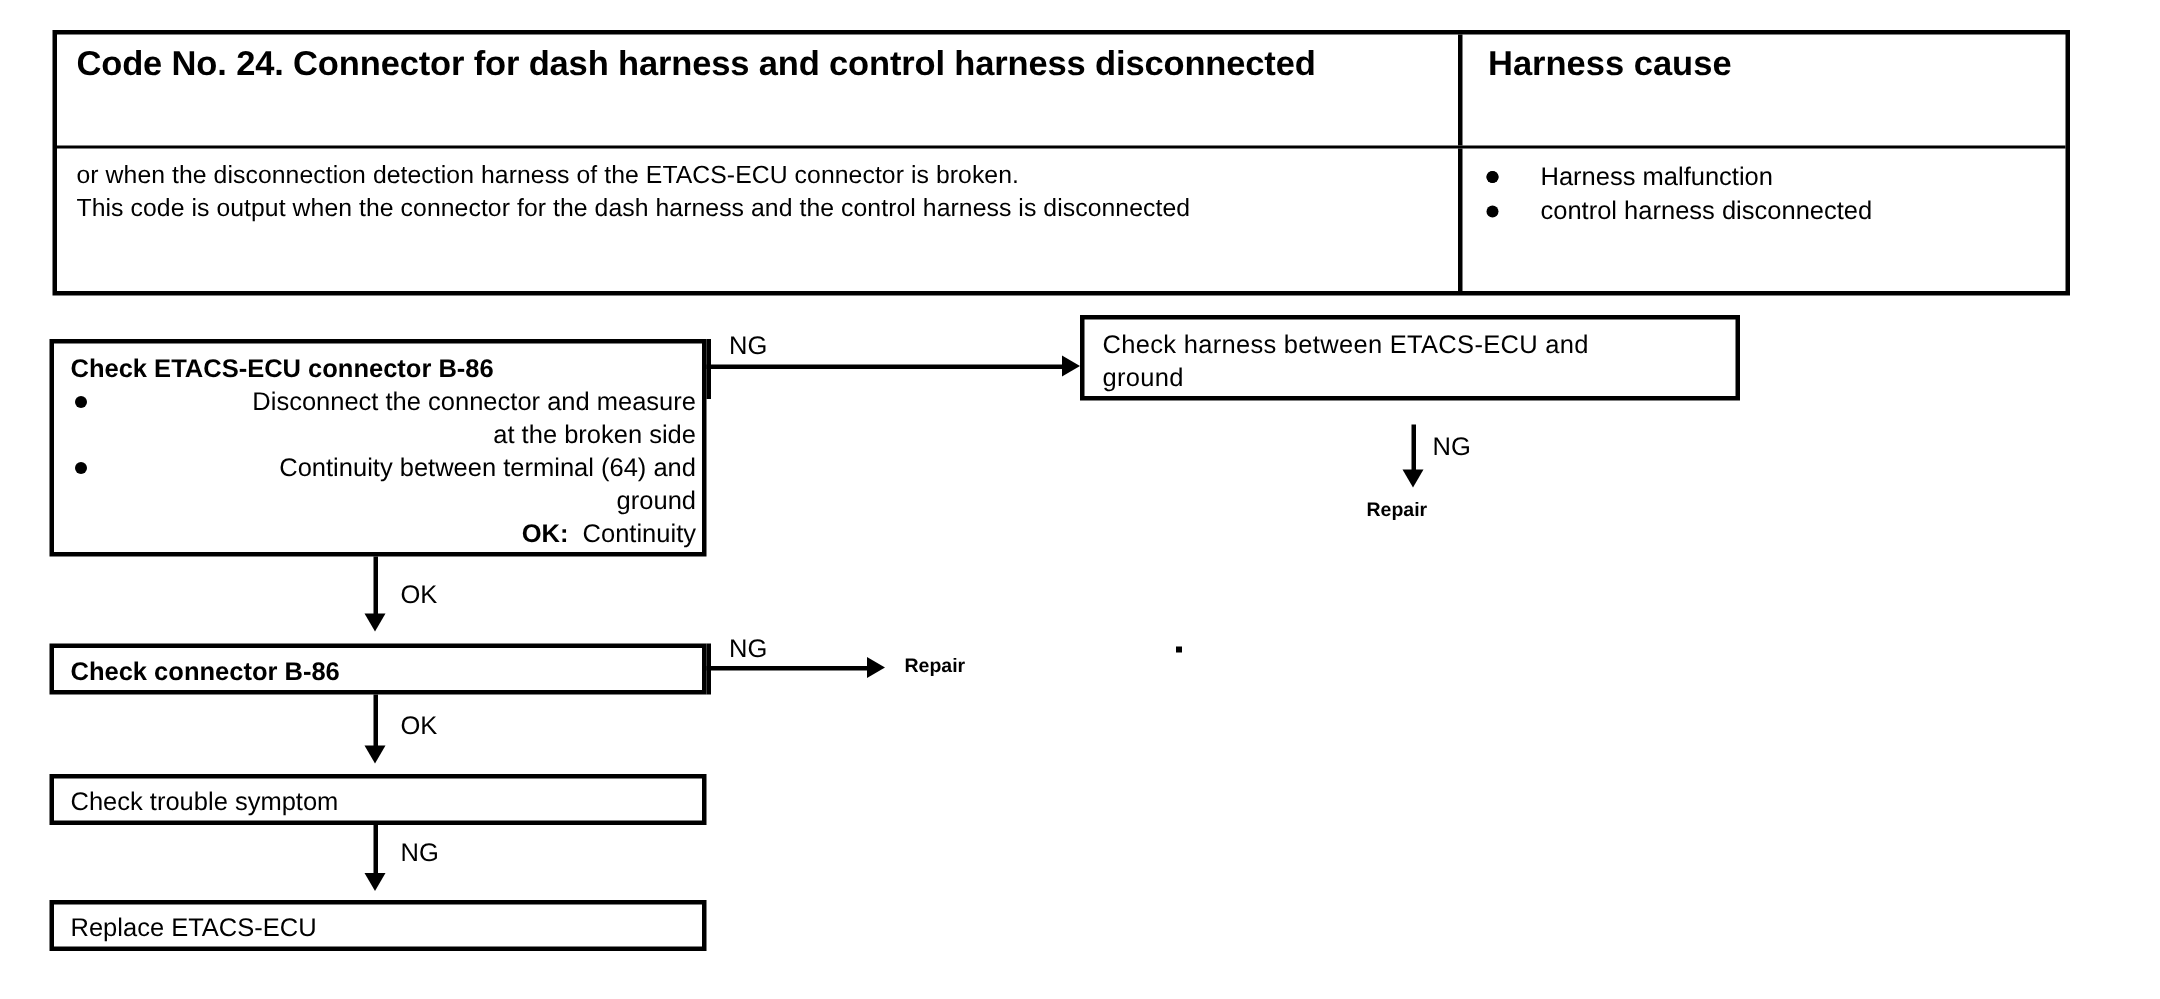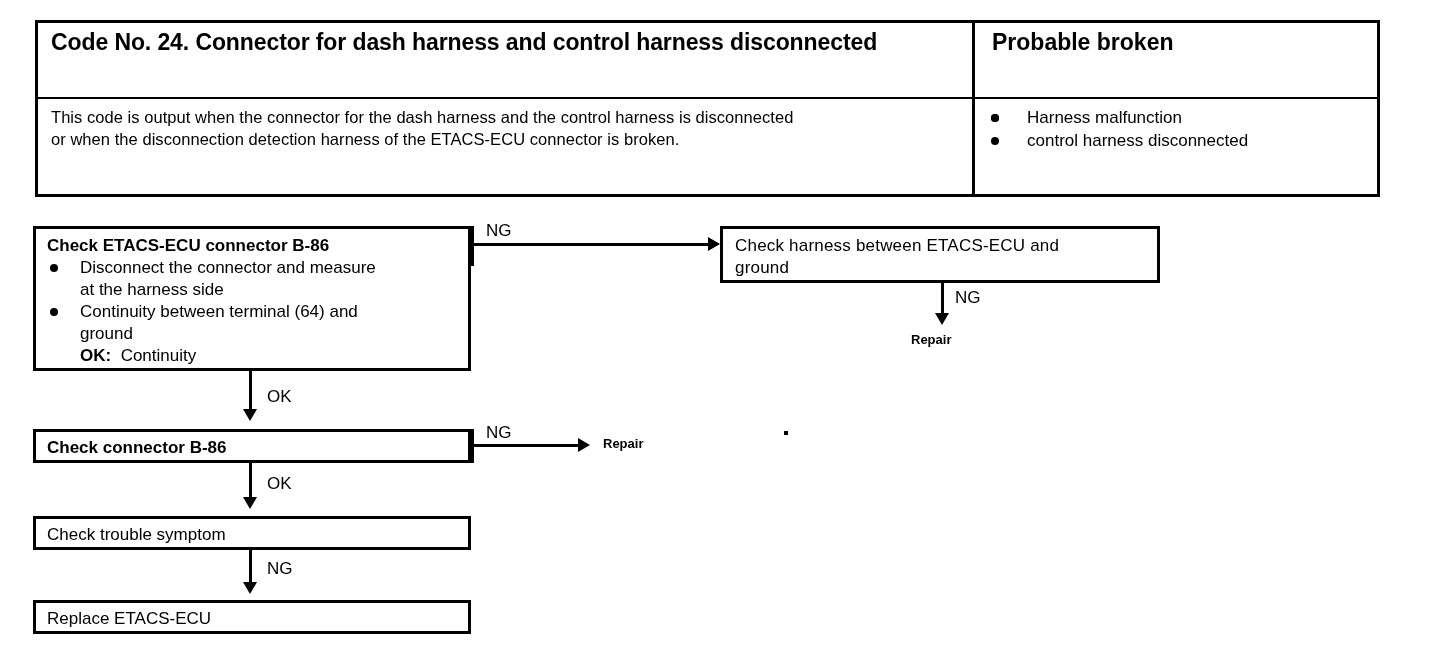--- a/index.html
+++ b/index.html
@@ -124,36 +124,37 @@
     list-style: none;
     margin: 1px 0 0 0;
     padding: 0;
   }
   #box-check-ecu-connector ul li {
     position: relative;
     padding-left: 33px;
     font-size: 17px;
     line-height: 1.28;
     margin-bottom: 0px;
+    text-align: right;
   }
   #box-check-ecu-connector ul li .bullet {
     position: absolute;
     left: 3px;
     top: 7px;
     width: 8px;
     height: 8px;
     background: #000;
     border-radius: 50%;
   }
   .ok-line { margin-top: 1px; }
   .ok-line .ok-lbl { font-weight: bold; }
 
   
   #box-check-harness-ground {
-    left: 720px; top: 226px; width: 440px; height: 57px;
+    left: 720px; top: 210px; width: 440px; height: 57px;
     padding: 6px 10px 0 12px;
   }
   #box-check-harness-ground .btext { letter-spacing: 0.2px; }
 
   
   #box-check-connector {
     left: 33px; top: 429px; width: 438px; height: 34px;
     padding: 5px 8px 0 11px;
   }
   
@@ -206,28 +207,28 @@
 </style>
 </head>
 <body>
 
 <div id="fault-table">
   <div class="tbl-row header-row">
     <div class="cell-left">
       <div class="code-title">Code No. 24. Connector for dash harness and control harness disconnected</div>
     </div>
     <div class="cell-right">
-      <div class="cause-title">Probable broken</div>
+      <div class="cause-title">Harness cause</div>
     </div>
   </div>
   <div class="tbl-row body-row">
     <div class="cell-left">
       <div class="desc-text">
+        <div>or when the disconnection detection harness of the ETACS-ECU connector is broken.</div>
         <div>This code is output when the connector for the dash harness and the control harness is disconnected</div>
-        <div>or when the disconnection detection harness of the ETACS-ECU connector is broken.</div>
       </div>
     </div>
     <div class="cell-right">
       <ul class="cause-list">
         <li>
           <span class="bullet"></span>
         </li>
         <li>
           <span class="bullet"></span>
           <span class="lcont">Harness malfunction</span>
@@ -242,21 +243,21 @@
 </div>
 
 <div id="flowchart">
 
   <div class="fbox" id="box-check-ecu-connector">
     <div class="btitle">Check ETACS-ECU connector B-86</div>
     <ul>
       <li>
         <span class="bullet"></span>
         <span>Disconnect the connector and measure</span>
-        <span style="display:block">at the harness side</span>
+        <span style="display:block">at the broken side</span>
       </li>
       <li>
         <span class="bullet"></span>
         <span>Continuity between terminal (64) and</span>
         <span style="display:block">ground</span>
         <span class="ok-line" style="display:block"><span class="ok-lbl">OK:</span>&nbsp; <span>Continuity</span></span>
       </li>
     </ul>
   </div>
 

